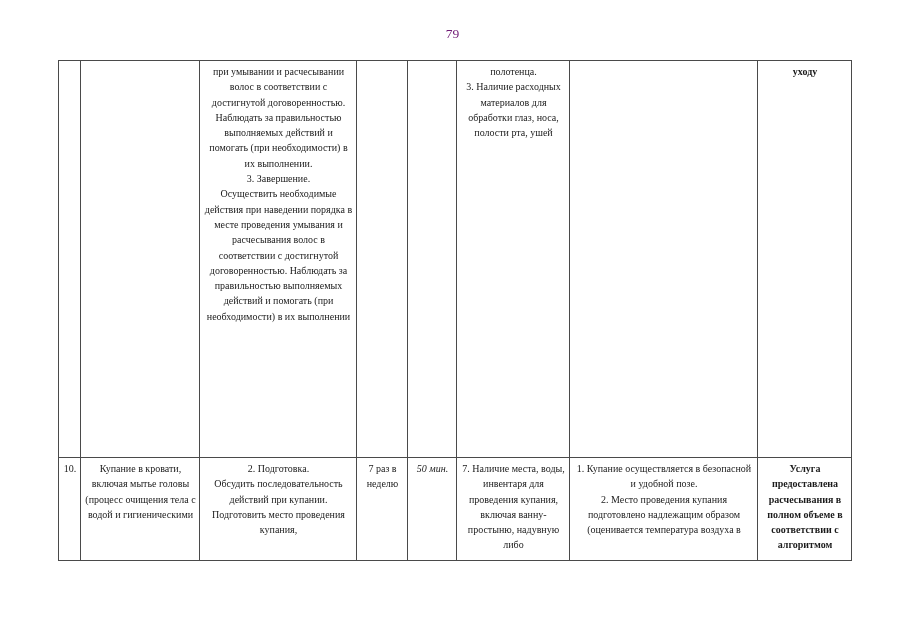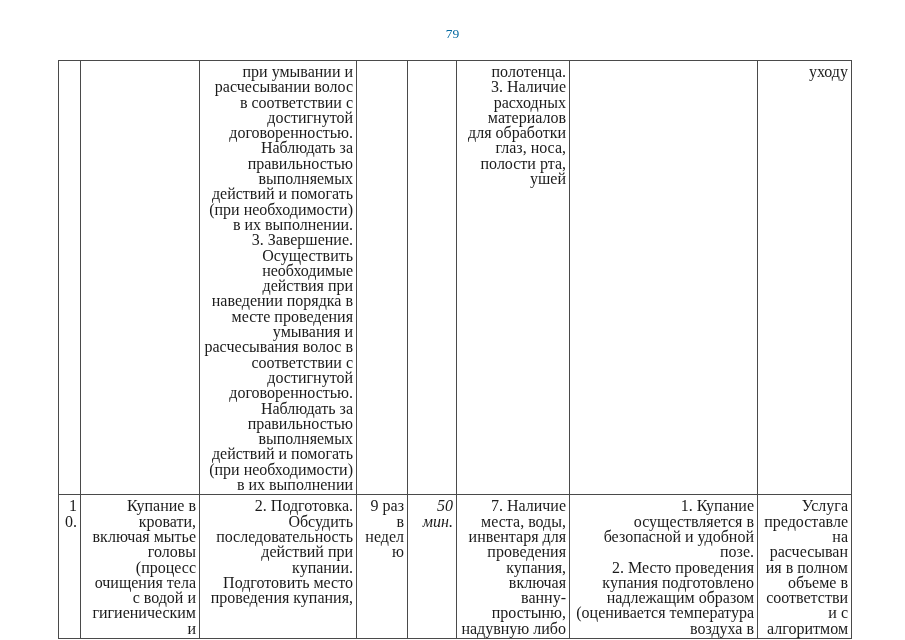--- a/index.html
+++ b/index.html
@@ -14,45 +14,45 @@
     font-family: "Liberation Serif", serif;
     color: #1b1b1b;
   }
   .page-number {
     position: absolute;
     top: 26px;
     left: 0;
     width: 905px;
     text-align: center;
     font-size: 13.5px;
-    color: #0369a1;
+    color: #701a75;
   }
   table.doc-table {
     position: absolute;
     left: 58px;
     top: 60px;
     width: 793px;
     border-collapse: collapse;
     table-layout: fixed;
   }
   table.doc-table td {
     border: 1px solid #4a4a4a;
     vertical-align: top;
-    text-align: right;
-    font-size: 16px;
+    text-align: center;
+    font-size: 10px;
     line-height: 15.3px;
     padding: 3px 3px 2px 4px;
     white-space: pre-line;
     word-wrap: break-word;
   }
   tr.row-cont  { height: 397px; }
   tr.row-main  { height: 103px; }
   td.col-num   { padding: 3px 1px 2px 2px; margin-left: 30px; }
   td.col-dur   { padding: 3px 2px 2px 3px; font-style: italic; }
-  td.col-res   { padding: 3px 1px 2px 3px; }
+  td.col-res   { padding: 3px 1px 2px 3px; font-weight: bold; }
 </style>
 </head>
 <body>
 
 <div class="page-number">79</div>
 
 <table class="doc-table">
   <colgroup>
     <col style="width:22px">
     <col style="width:119px">
@@ -75,21 +75,21 @@
       <td>полотенца.
 3. Наличие расходных материалов для обработки глаз, носа, полости рта, ушей</td>
       <td></td>
       <td class="col-res">уходу</td>
     </tr>
     <tr class="row-main">
       <td class="col-num">10.</td>
       <td>Купание в кровати, включая мытье головы (процесс очищения тела с водой и гигиеническими</td>
       <td>2. Подготовка.
 Обсудить последовательность действий при купании. Подготовить место проведения купания,</td>
-      <td>9 раз в неделю</td>
+      <td>7 раз в неделю</td>
       <td class="col-dur">50 мин.</td>
       <td>7. Наличие места, воды, инвентаря для проведения купания, включая ванну-простыню, надувную либо</td>
       <td>1. Купание осуществляется в безопасной и удобной позе.
 2. Место проведения купания подготовлено надлежащим образом (оценивается температура воздуха в</td>
       <td class="col-res">Услуга предоставлена расчесывания в полном объеме в соответствии с алгоритмом</td>
     </tr>
   </tbody>
 </table>
 
 </body></html>

